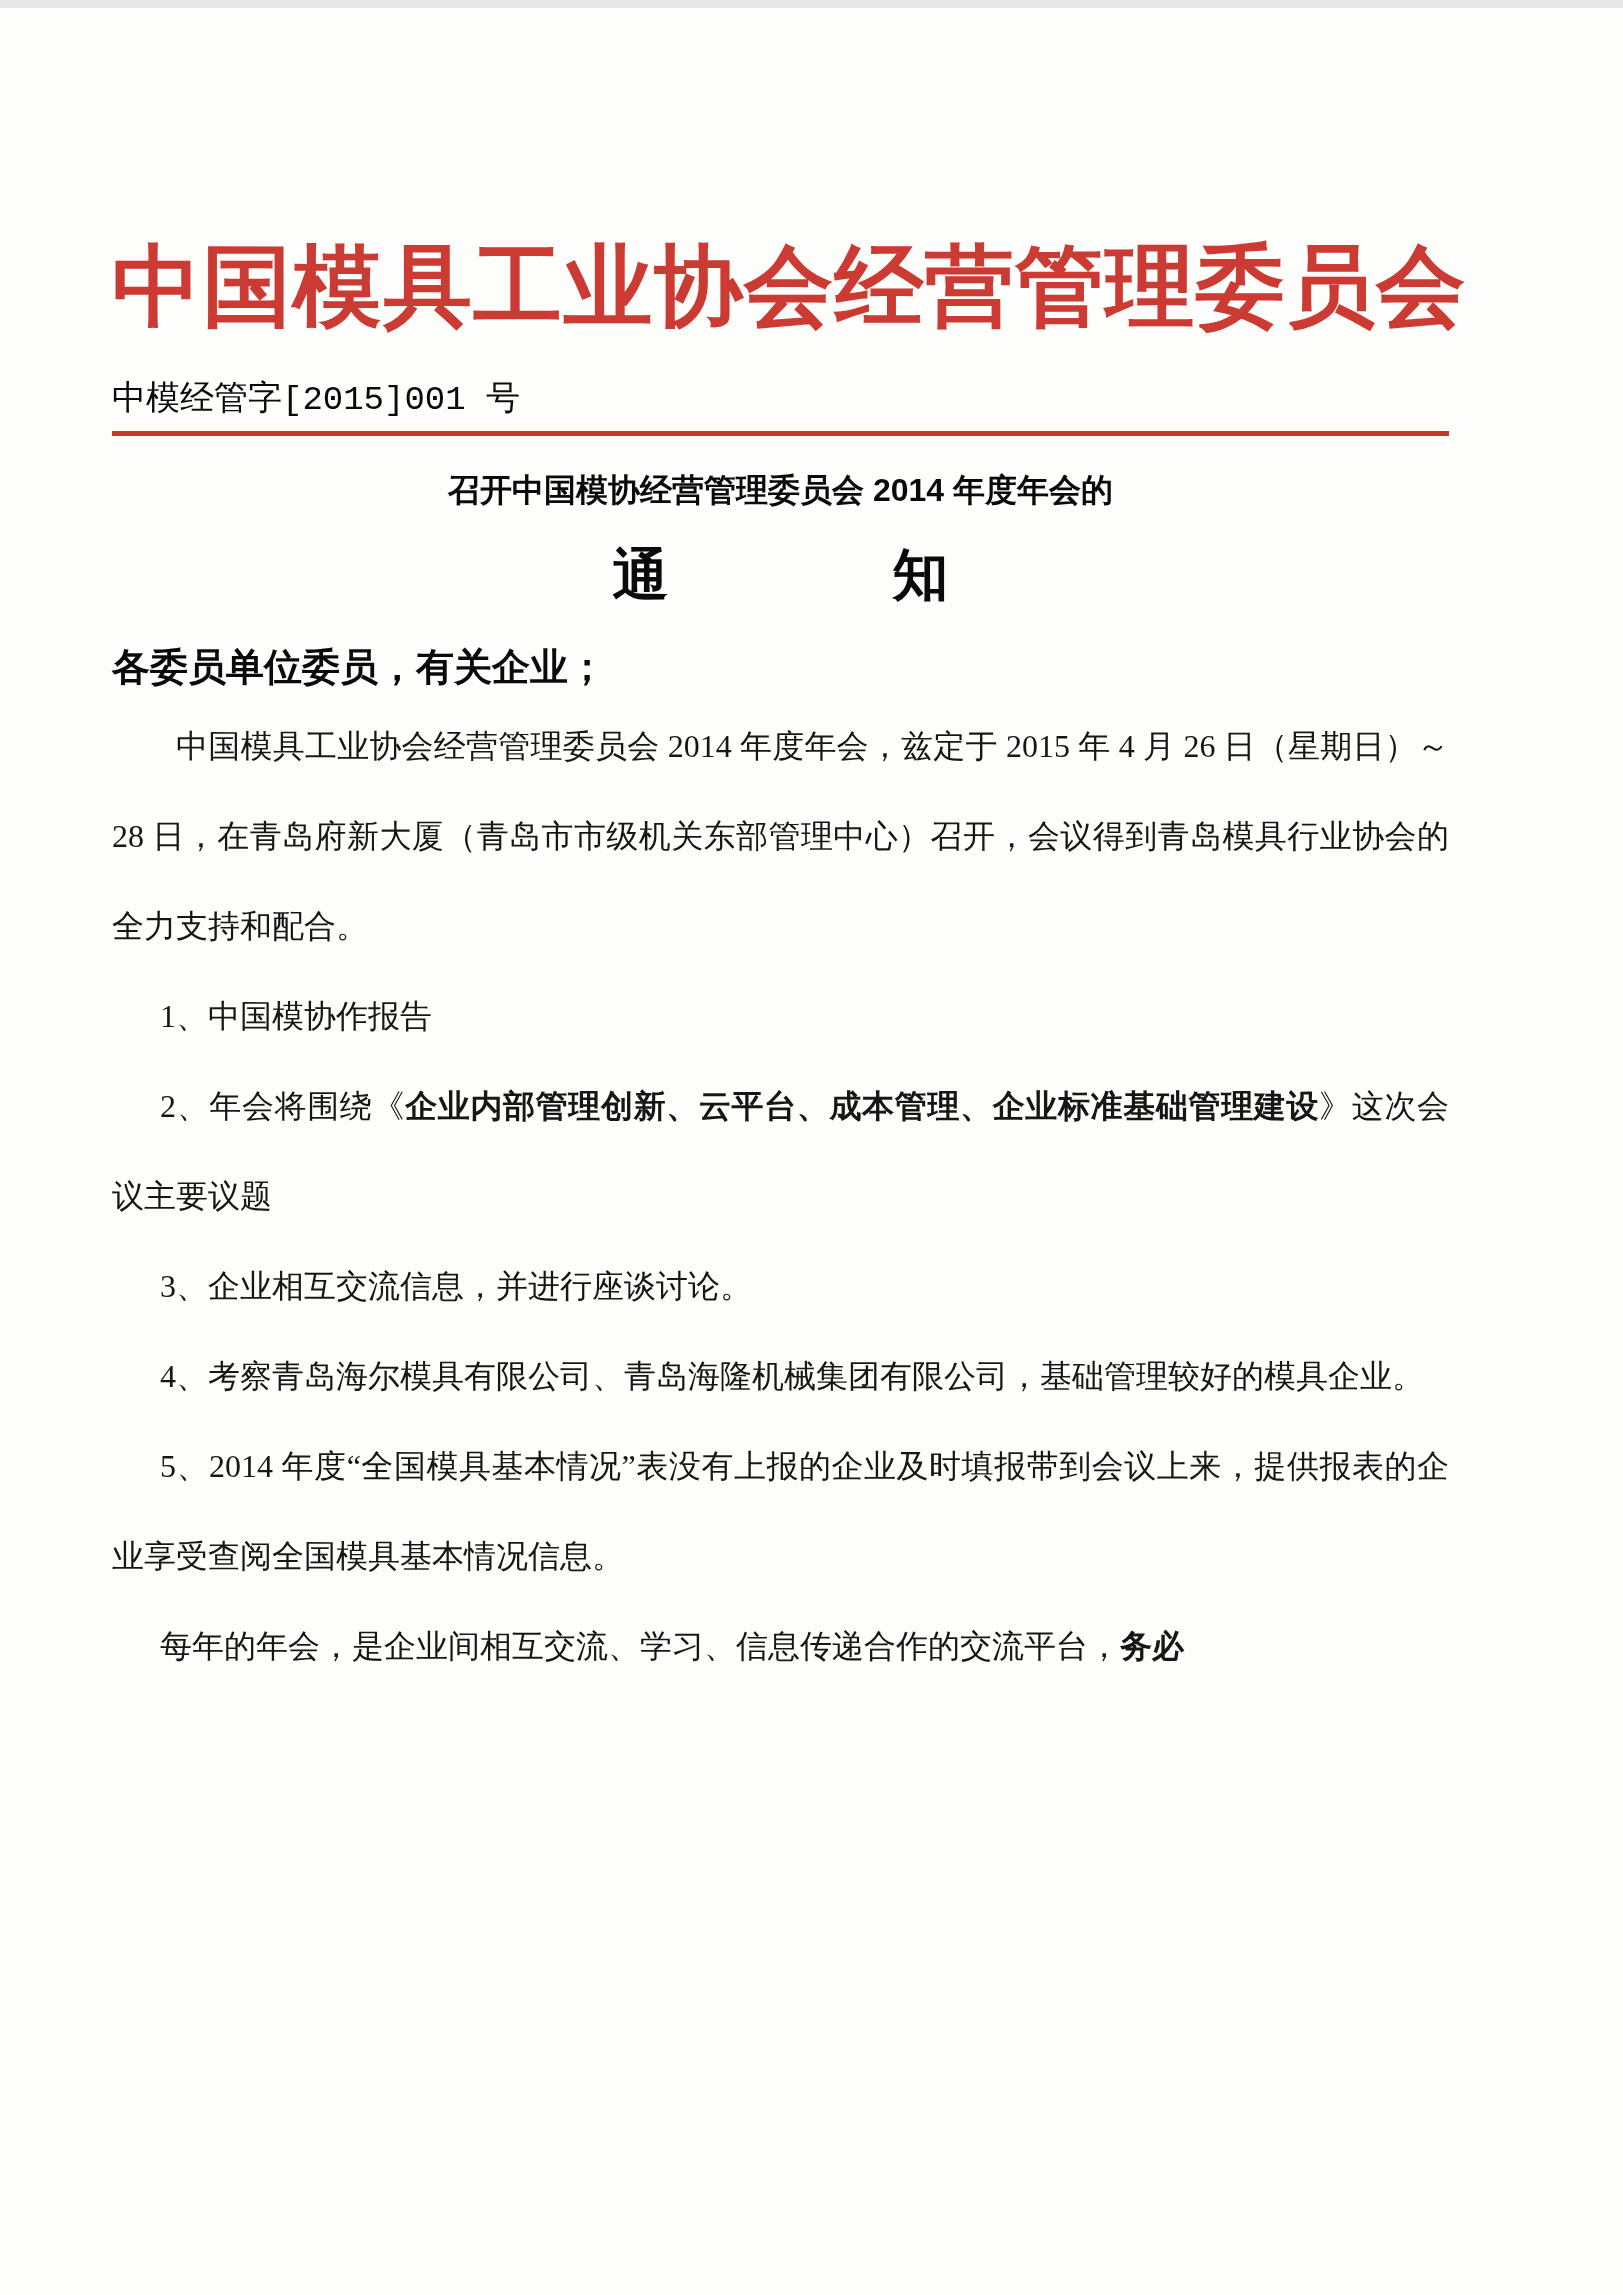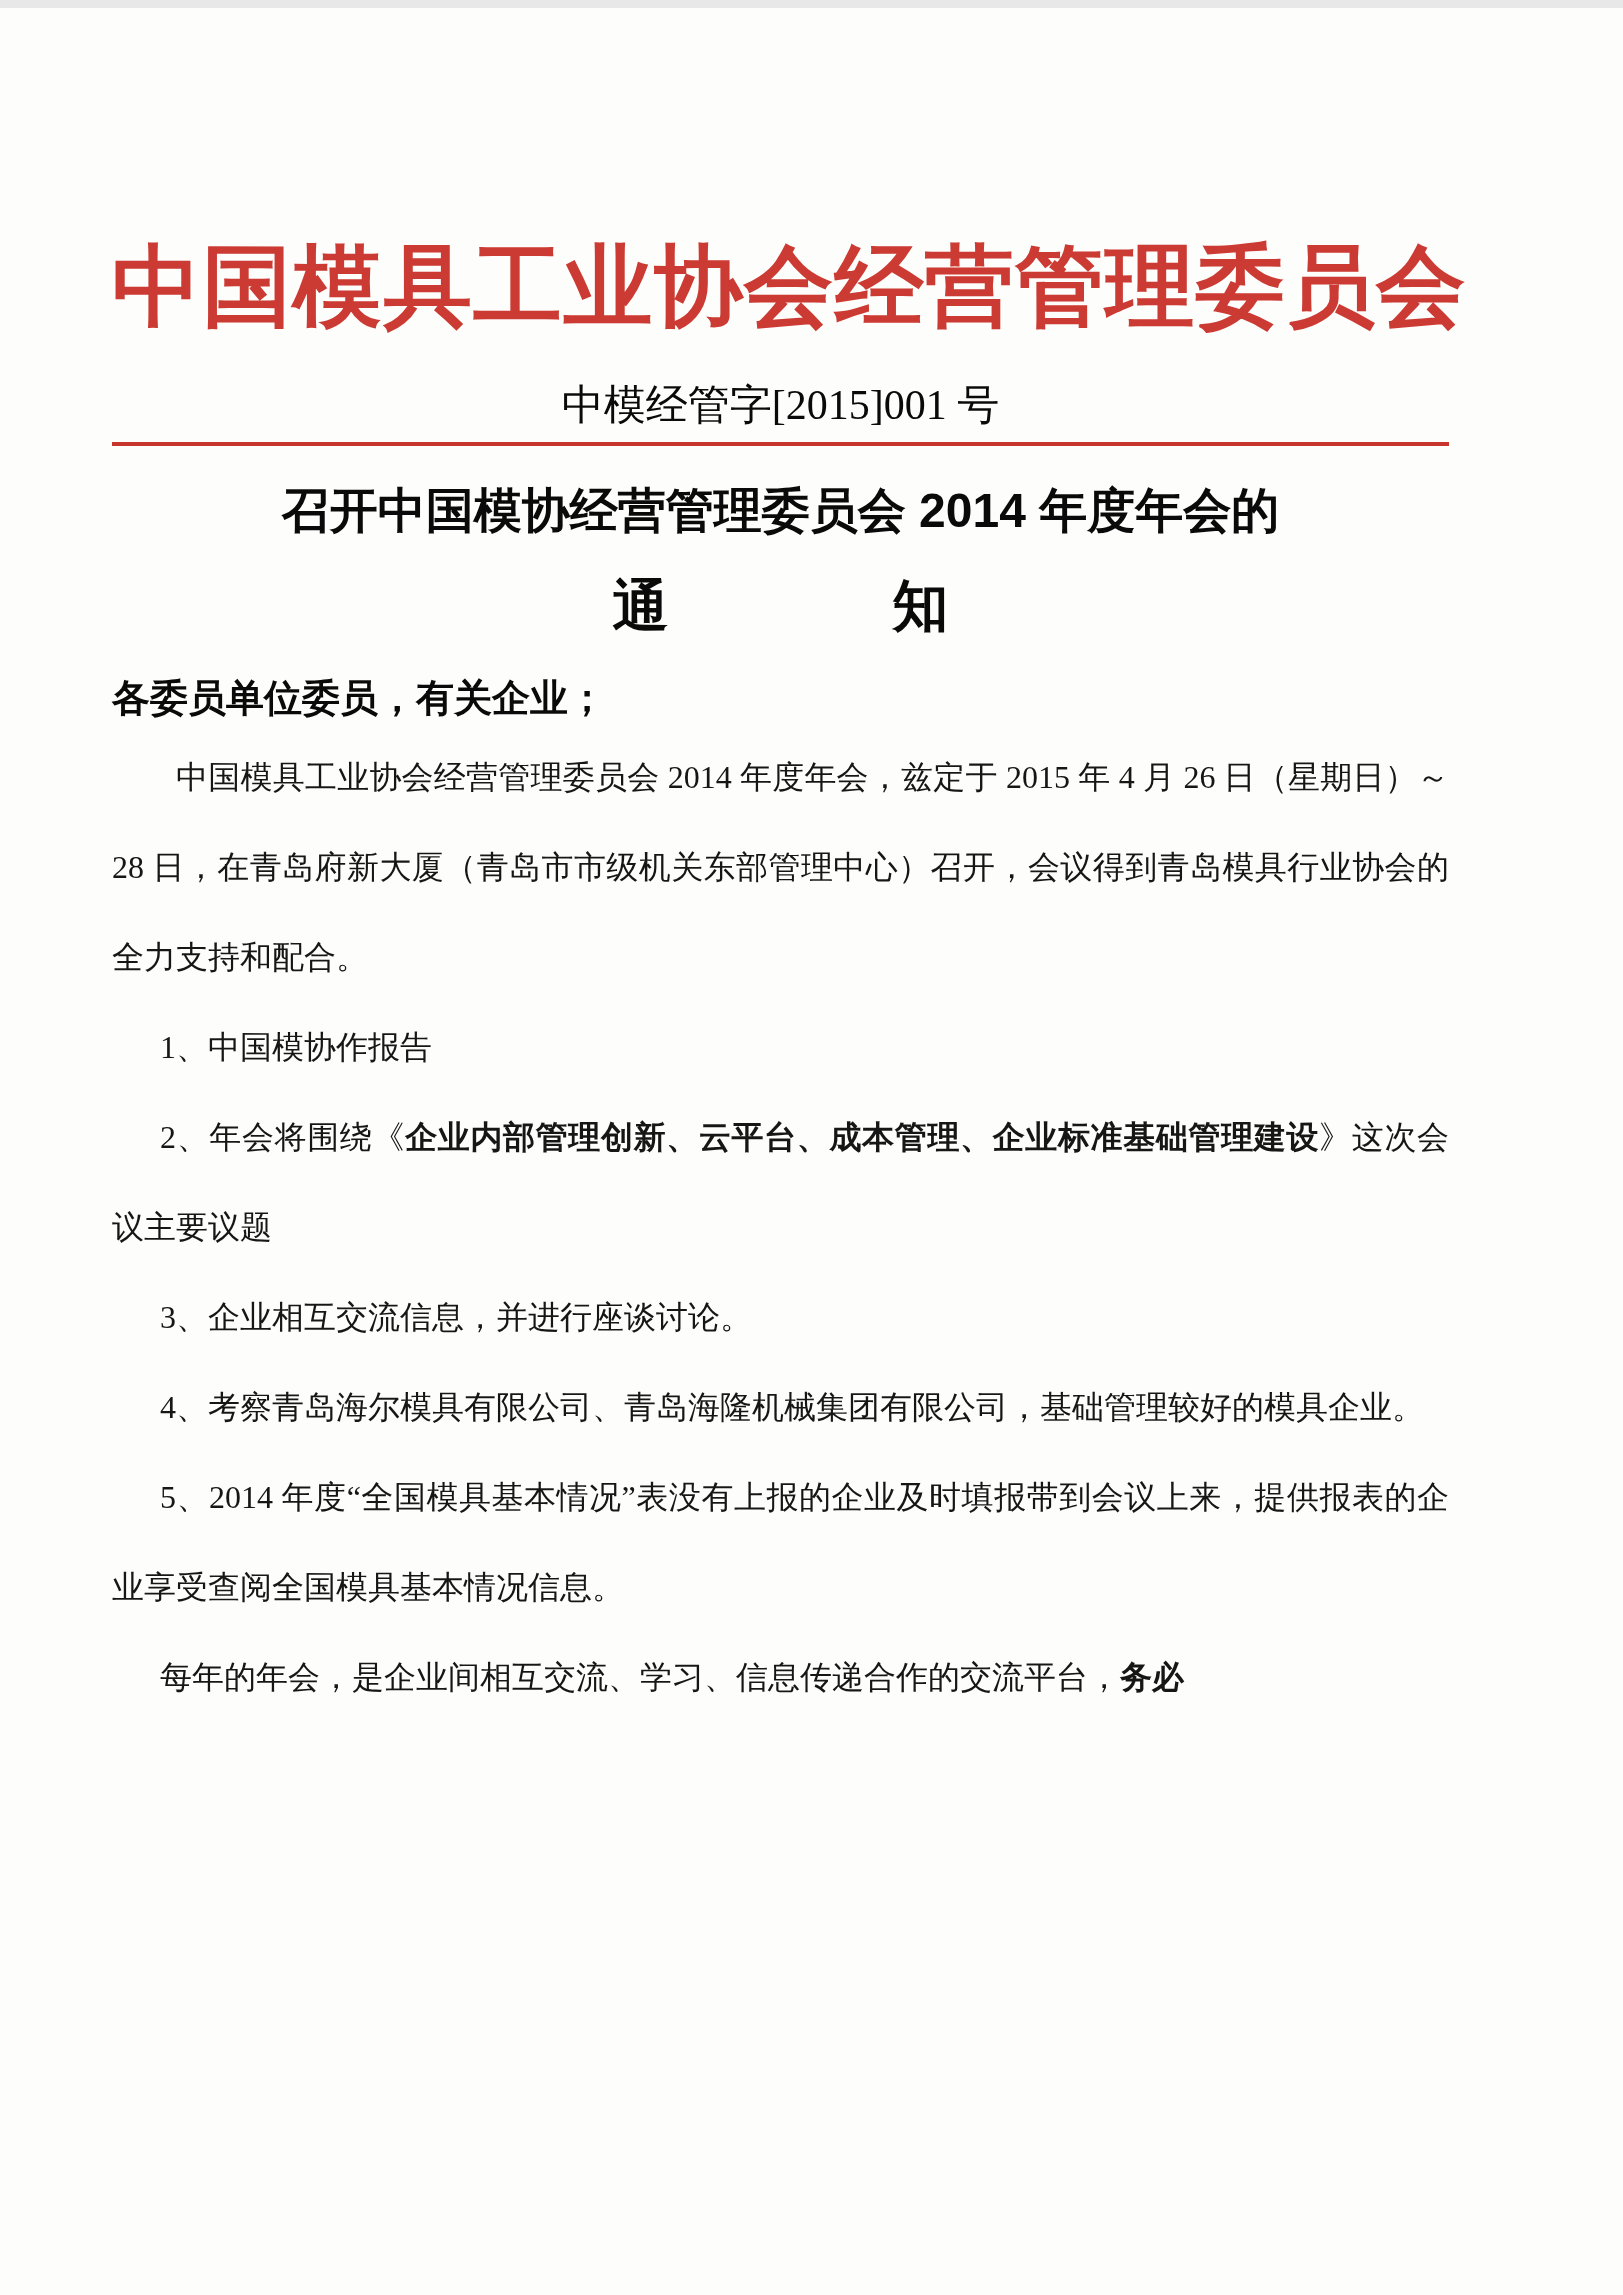--- a/index.html
+++ b/index.html
@@ -20,35 +20,35 @@
     font-size: 89px;
     font-weight: 700;
     color: #cc3b33;
     text-align: center;
     line-height: 1.5;
     letter-spacing: 1.3px;
     white-space: nowrap;
   }
   .doc-number {
     margin-top: 23.6px;
-    font-family: Liberation Serif, serif;
-    font-size: 42px;
+    font-family: Liberation Mono, monospace;
+    font-size: 34px;
     line-height: 1.3;
-    text-align: center;
+    text-align: left;
     color: #0a0a0a;
   }
   .red-divider {
     margin-top: 9.2px;
     height: 4.6px;
     background: #c8352c;
   }
   .notice-heading {
     margin-top: 34px;
     font-family: "Liberation Sans", sans-serif;
-    font-size: 48px;
+    font-size: 32px;
     font-weight: 700;
     line-height: 1.3;
     text-align: center;
     color: #0a0a0a;
   }
   .notice-subheading {
     margin-top: 27.5px;
     font-family: "Liberation Sans", sans-serif;
     font-size: 56px;
     font-weight: 700;

